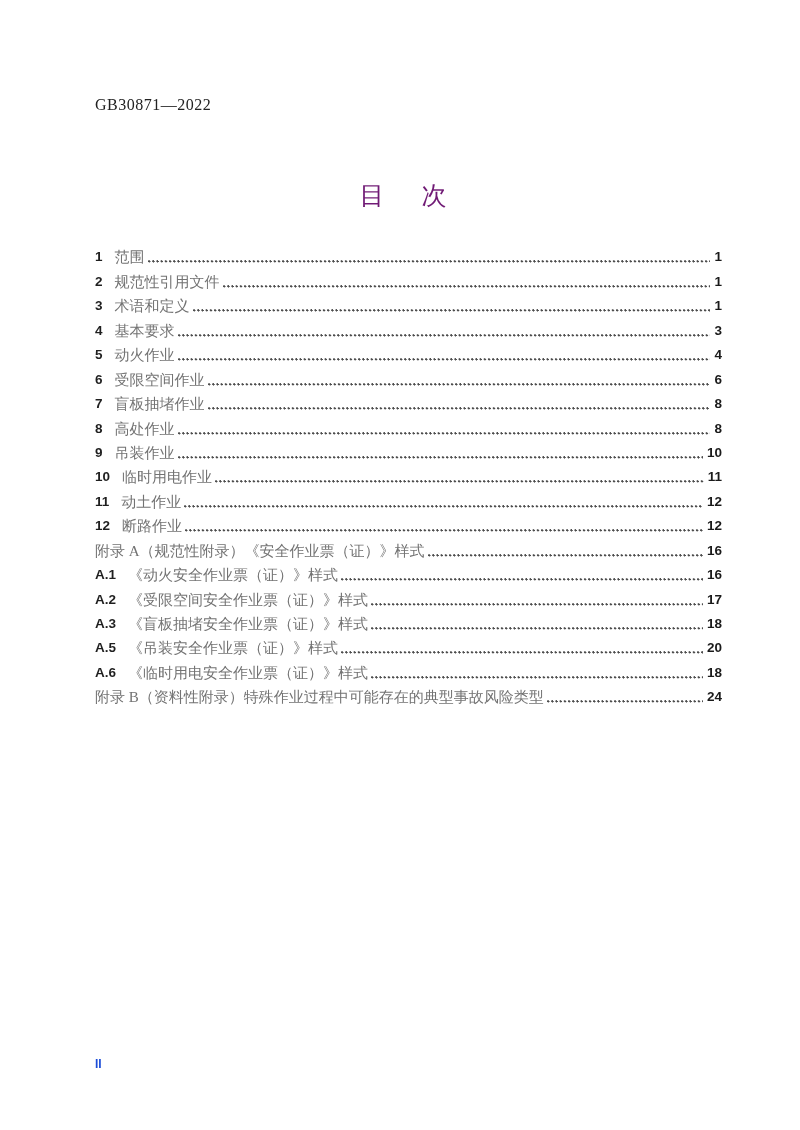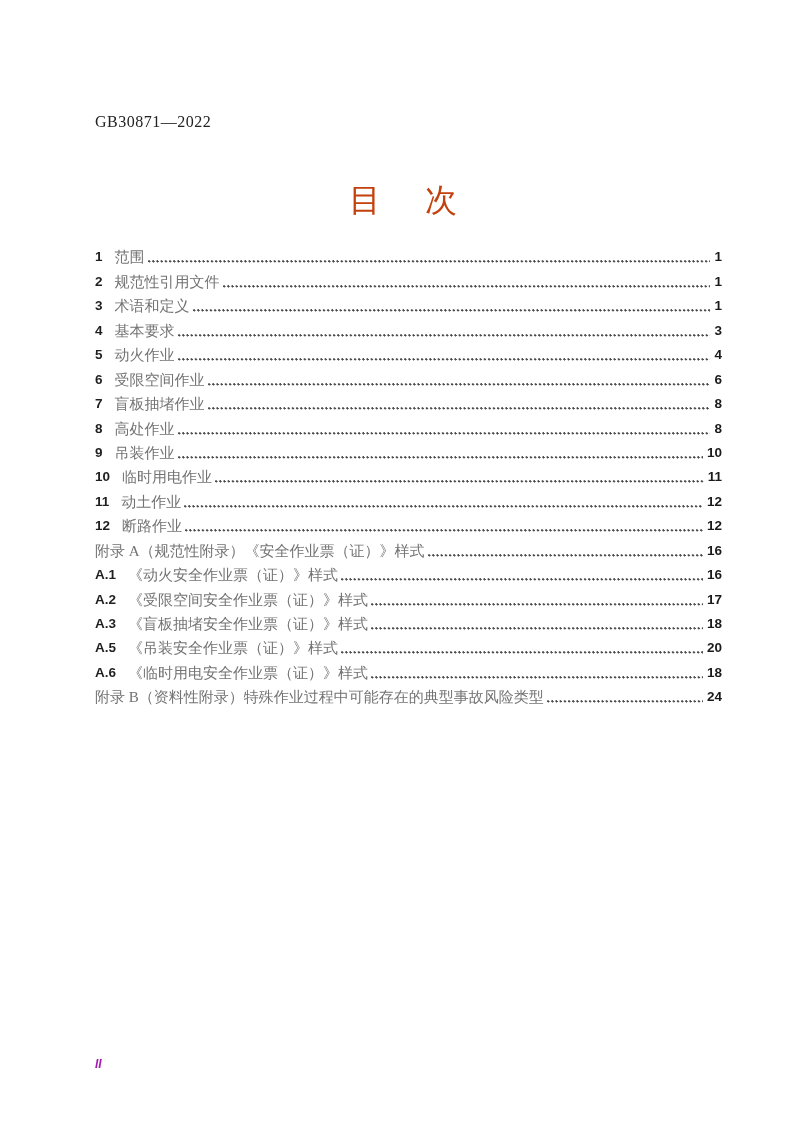--- a/index.html
+++ b/index.html
@@ -20,31 +20,30 @@
     inset: 0;
     background: #ffffff;
   }
   .doc-header {
     position: absolute;
     left: 95px;
     top: 96px;
     font-size: 16px;
     letter-spacing: 0.5px;
     color: #222222;
-    margin-top: 17px;
   }
   .doc-title {
     position: absolute;
     left: 12px;
     right: 0;
     top: 179px;
     text-align: center;
-    font-size: 32px;
+    font-size: 25px;
     letter-spacing: 6px;
-    color: #c2410c;
+    color: #701a75;
   }
   .toc {
     position: absolute;
     left: 95px;
     right: 78px;
     top: 244px;
   }
   .toc-row {
     display: flex;
     flex-direction: row;
@@ -86,22 +85,21 @@
     line-height: 22px;
     color: #1a1a1a;
   }
   .doc-footer {
     position: absolute;
     left: 95px;
     top: 1057px;
     font-family: "Liberation Sans", "DejaVu Sans", sans-serif;
     font-weight: 700;
     font-size: 12px;
-    color: #a21caf;
-    font-style: italic;
+    color: #1d4ed8;
   }
 </style>
 </head>
 <body>
 
 <div class="doc-page">
 
   <div class="doc-header">GB30871—2022</div>
 
   <div class="doc-title">目　次</div>

